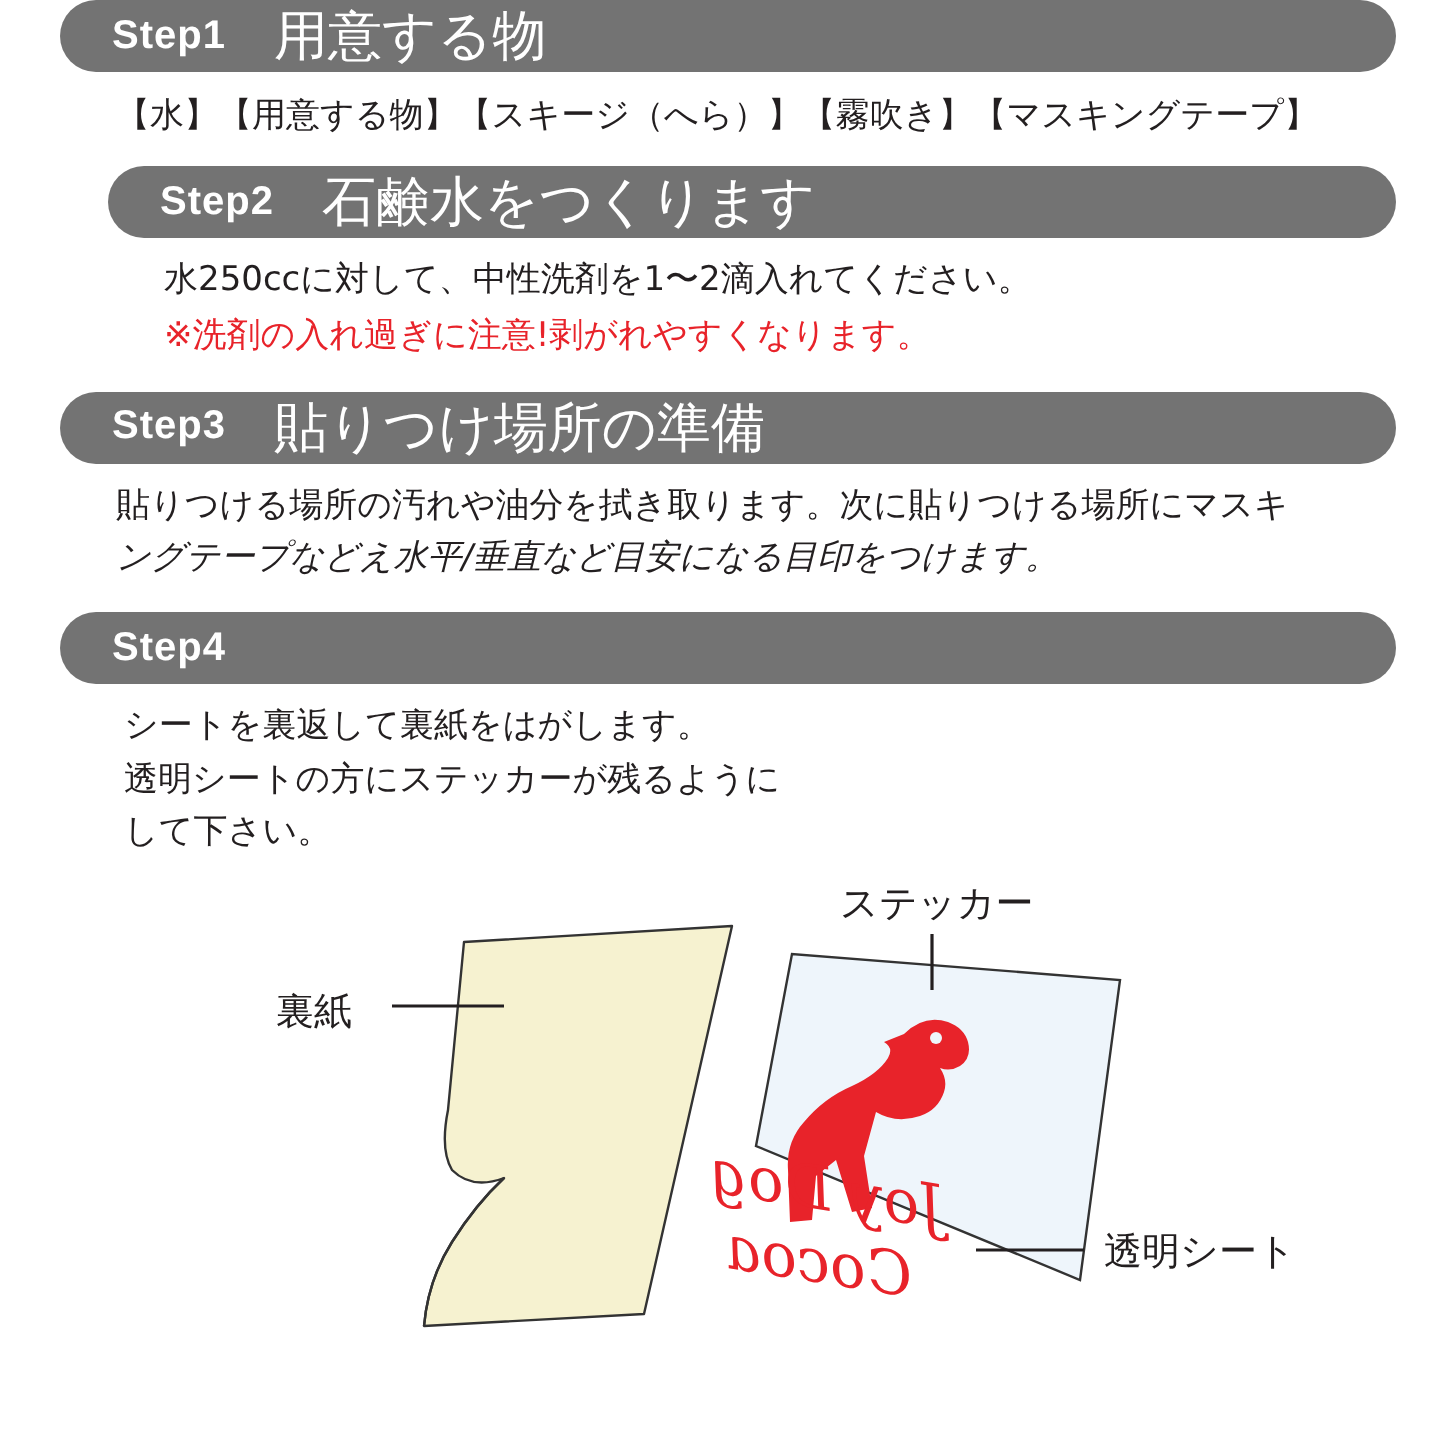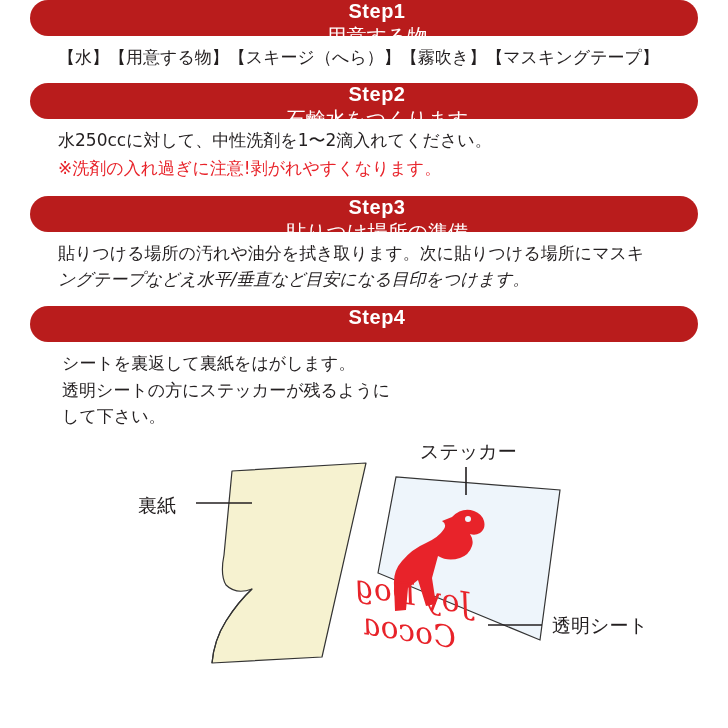--- a/index.html
+++ b/index.html
@@ -28,37 +28,37 @@
     color: #231f20;
     margin: 14px 0 6px 0;
     font-family: "DejaVu Sans", sans-serif;
   }
 
   
   .step-bar {
     position: relative;
     margin: 0 30px;
     height: 36px;
-    background: #b91c1c;
+    background: #737373;
     border-radius: 18px;
     display: flex;
     align-items: center;
     color: #ffffff;
     box-sizing: border-box;
     padding-left: 26px;
-    flex-direction: column;
   }
   .step-bar .step-num {
     font-size: 20px;
     font-weight: bold;
     letter-spacing: 0.5px;
     font-family: "Liberation Sans", sans-serif;
   }
   .step-bar .step-text {
-    font-size: 20px;
+    font-size: 27px;
+    margin-left: 24px;
     font-family: "DejaVu Sans", sans-serif;
     font-weight: 500;
   }
 
   .step-block { margin-bottom: 6px; }
 
   .body-text {
     margin: 8px 30px 0 58px;
     font-size: 17px;
     line-height: 1.55;
@@ -106,21 +106,21 @@
 
 
   <div class="step-block">
     <div class="step-bar">
       <span class="step-num">Step1</span>
       <span class="step-text">用意する物</span>
     </div>
     <div class="items-line">【水】【用意する物】【スキージ（へら）】【霧吹き】【マスキングテープ】</div>
   </div>
 
-  <div class="step-block" style="margin-top:14px;">
+  <div class="step-block" style="margin-top:14px;padding-left:24px;">
     <div class="step-bar">
       <span class="step-num">Step2</span>
       <span class="step-text">石鹸水をつくります</span>
     </div>
     <div class="body-text">水250ccに対して、中性洗剤を1〜2滴入れてください。</div>
     <div class="body-text warn" style="margin-top:2px;">※洗剤の入れ過ぎに注意!剥がれやすくなります。</div>
   </div>
 
   <div class="step-block" style="margin-top:14px;">
     <div class="step-bar">

